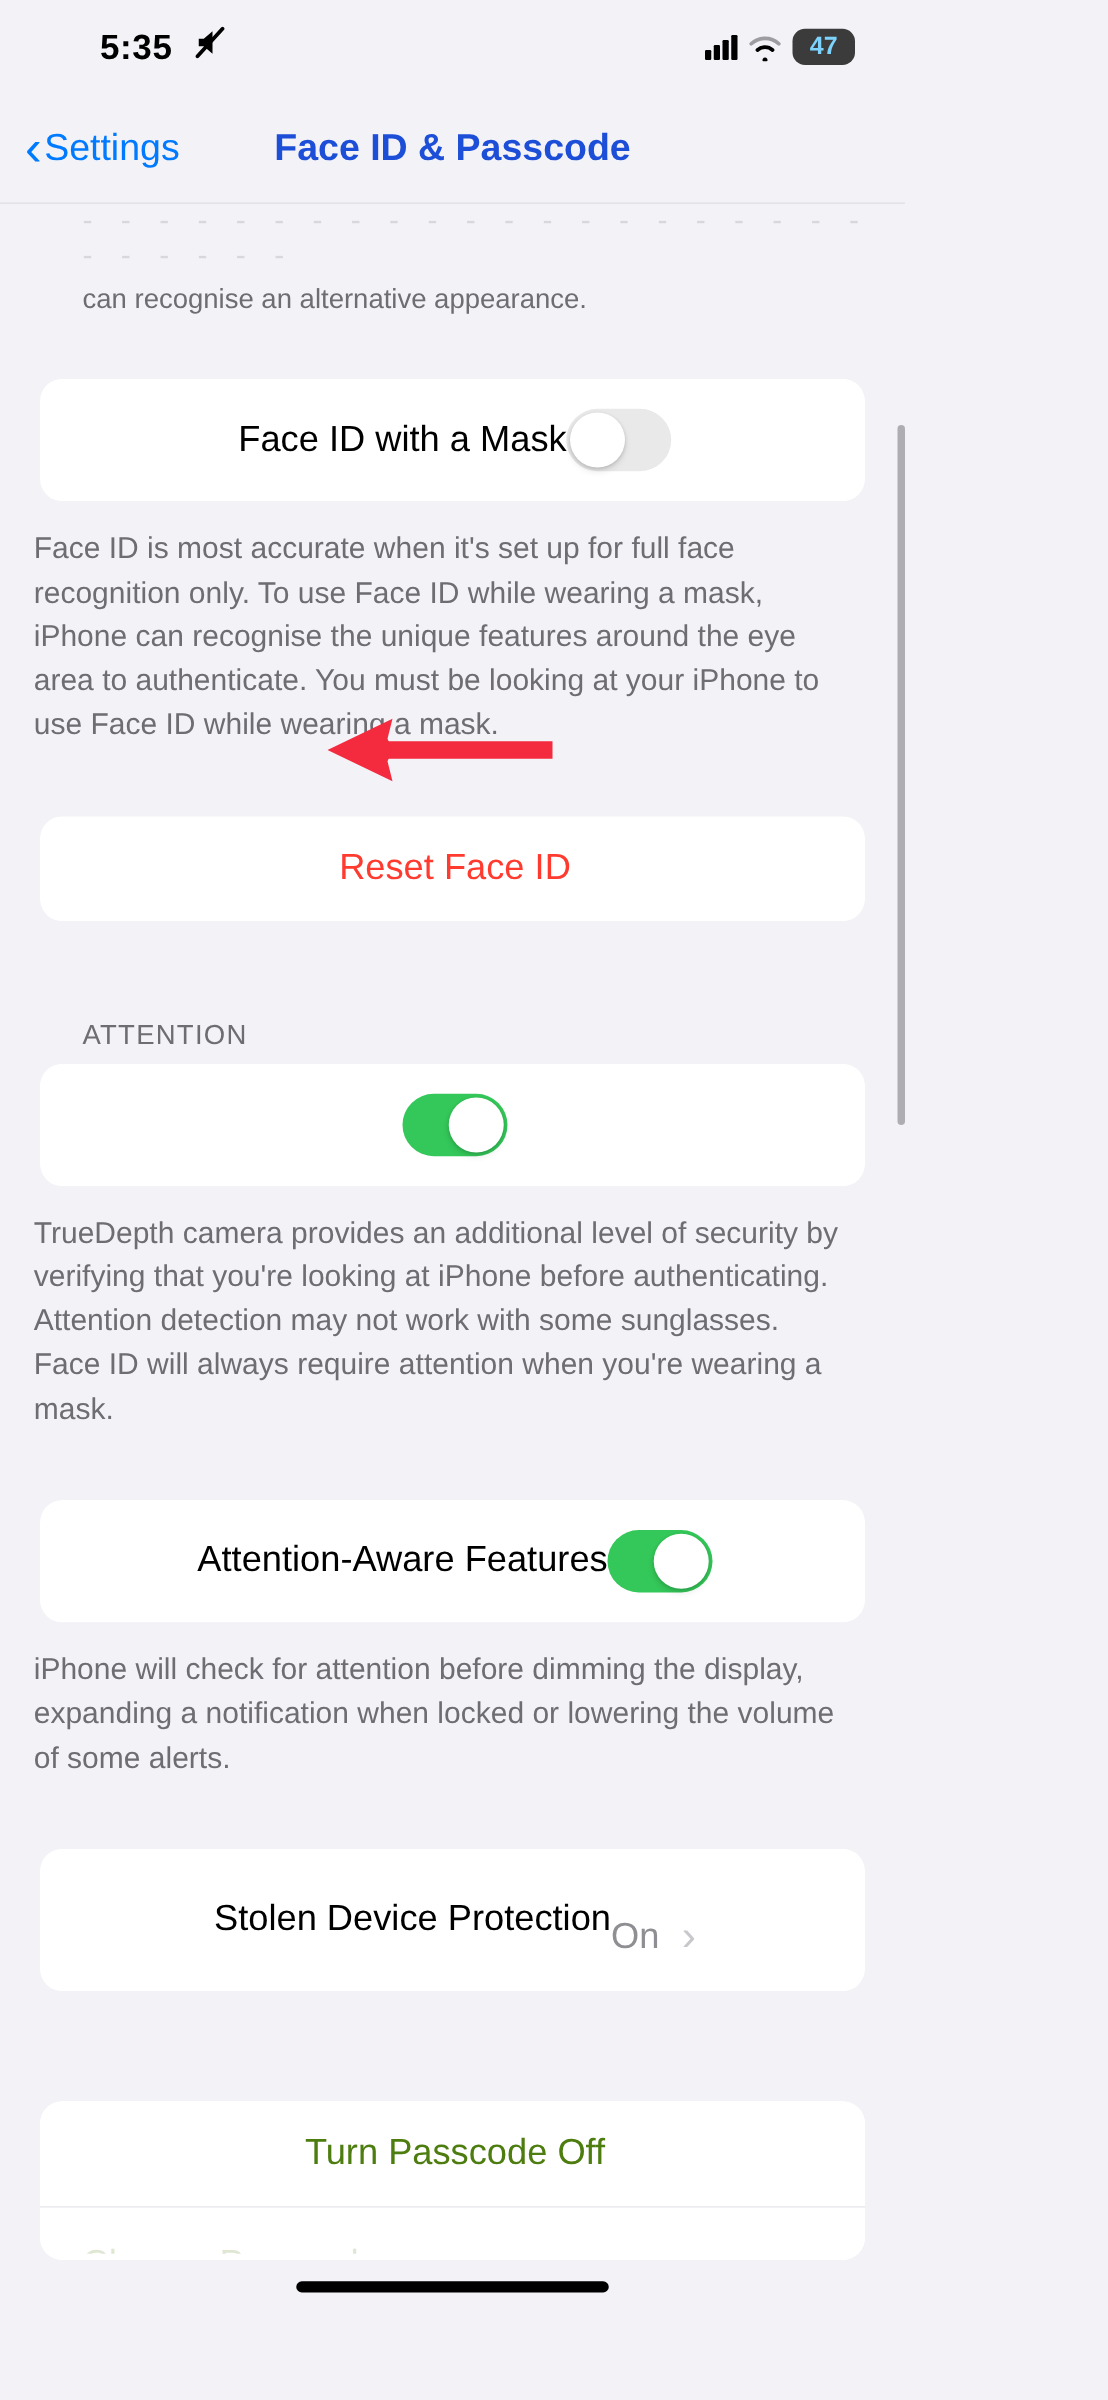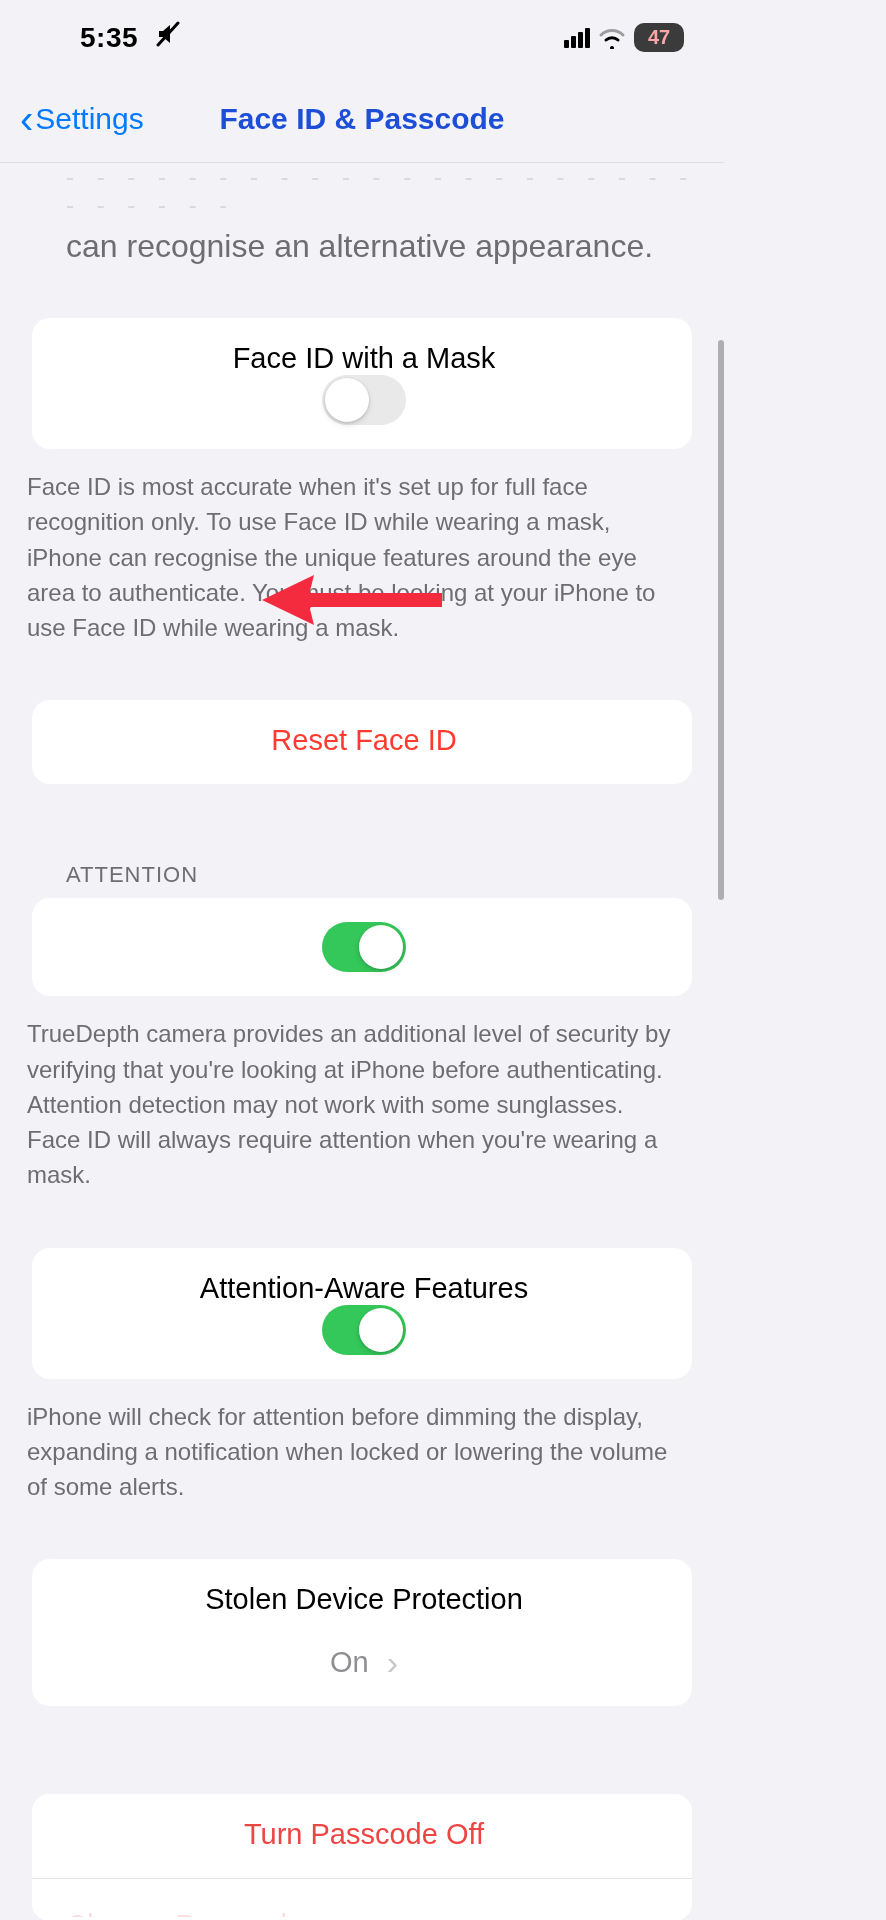--- a/index.html
+++ b/index.html
@@ -54,21 +54,21 @@
       background: #000;
       border-radius: 1px;
     }
     .signal-bar:nth-child(1){height:8px}
     .signal-bar:nth-child(2){height:12px}
     .signal-bar:nth-child(3){height:16px}
     .signal-bar:nth-child(4){height:20px}
     .wifi-icon svg { display:block; }
     .battery-pill {
       background: #3b3b3b;
-      color: #fca5a5;
+      color: #7dd3fc;
       font-size: 20px;
       font-weight: 600;
       padding: 3px 9px;
       border-radius: 10px;
       display: inline-flex;
       align-items: center;
       min-width: 50px;
       justify-content: center;
     }
     .nav-bar {
@@ -106,50 +106,49 @@
     }
     .cell-group {
       background: #fff;
       border-radius: 18px;
       margin: 0 32px;
       overflow: hidden;
     }
     .cell {
       display: flex;
       align-items: center;
-      justify-content: flex-start;
+      justify-content: center;
       padding: 24px 30px 24px 34px;
       min-height: 84px;
       background: #fff;
-      flex-direction: column;
     }
     .cell-sep { border-top: 1px solid #e5e5ea; }
     .cell-label {
       font-size: 29px;
       color: #000;
       letter-spacing: 0;
     }
     .cell-label-red { color: #ff3b30; font-weight: 500; }
-    .cell-label-blue { color: #ef4444; }
+    .cell-label-blue { color: #4d7c0f; }
     .cell-value {
       font-size: 29px;
       color: #8e8e93;
       margin-right: 18px;
     }
     .cell-right { display: flex; align-items: center; margin-top: 27px; }
     .chevron-right { color: #c7c7cc; font-size: 34px; }
     .footer-text {
       color: #6d6d72;
       font-size: 24px;
       line-height: 1.47;
       padding: 20px 50px 0 27px;
     }
     .partial-top-text {
       color: #6d6d72;
-      font-size: 32px;
+      font-size: 22px;
       line-height: 1.47;
       padding: 4px 50px 20px 66px;
     }
     .clip-text {
       color: rgba(109,109,114,0.2);
       font-size: 24px;
       letter-spacing: 8px;
       padding: 0 0 0 66px;
     }
     .section-header {

